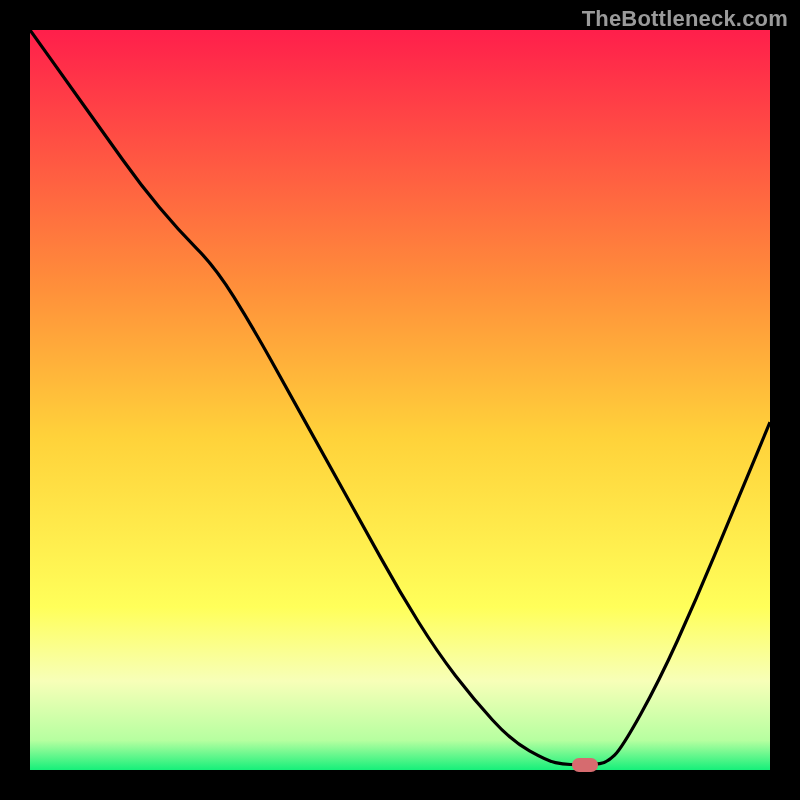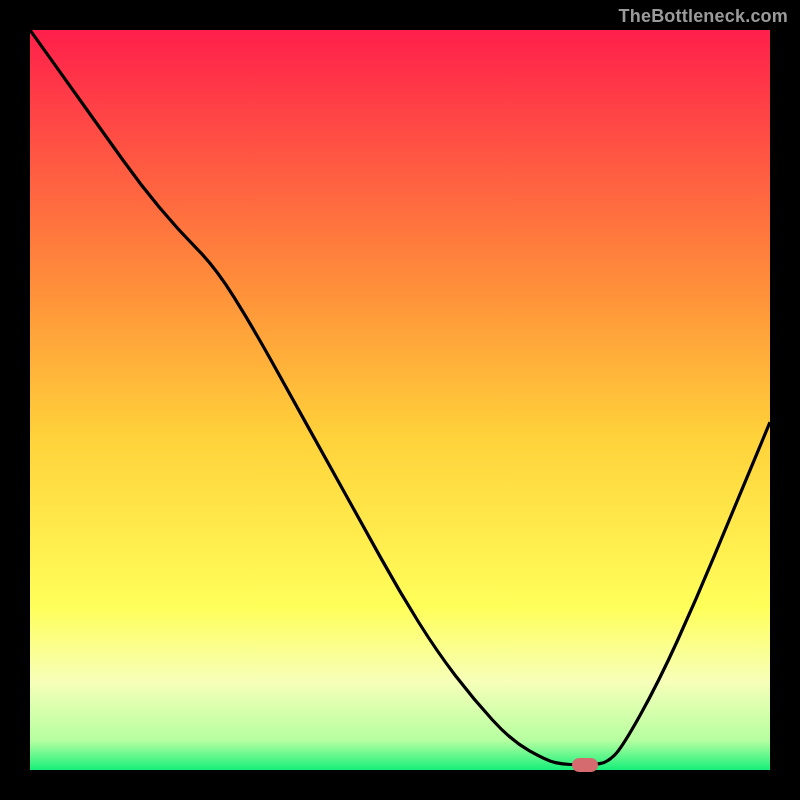--- a/index.html
+++ b/index.html
@@ -23,21 +23,21 @@
     left: 30px;
     top: 30px;
     width: 740px;
     height: 740px;
   }
   .watermark {
     position: absolute;
     top: 6px;
     right: 12px;
     font-family: Arial, Helvetica, sans-serif;
-    font-size: 18px;
+    font-size: 22px;
     font-weight: 600;
     color: #9a9a9a;
     letter-spacing: 0.2px;
     user-select: none;
   }
   .marker {
     position: absolute;
     border-radius: 999px;
     background: #d66b6f;
   }

